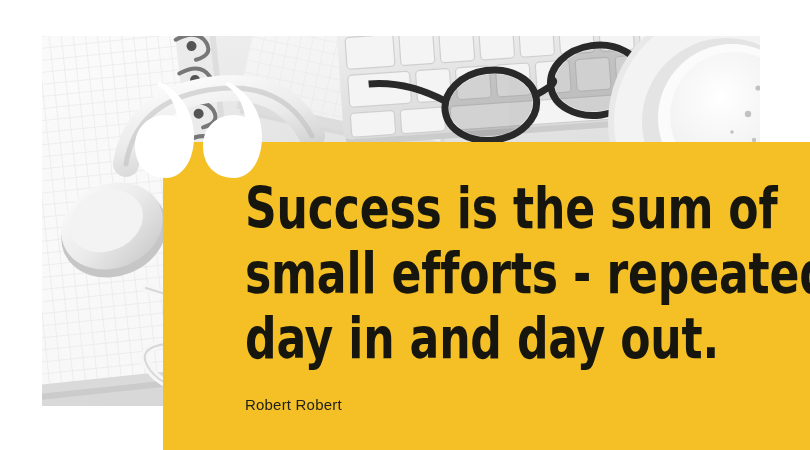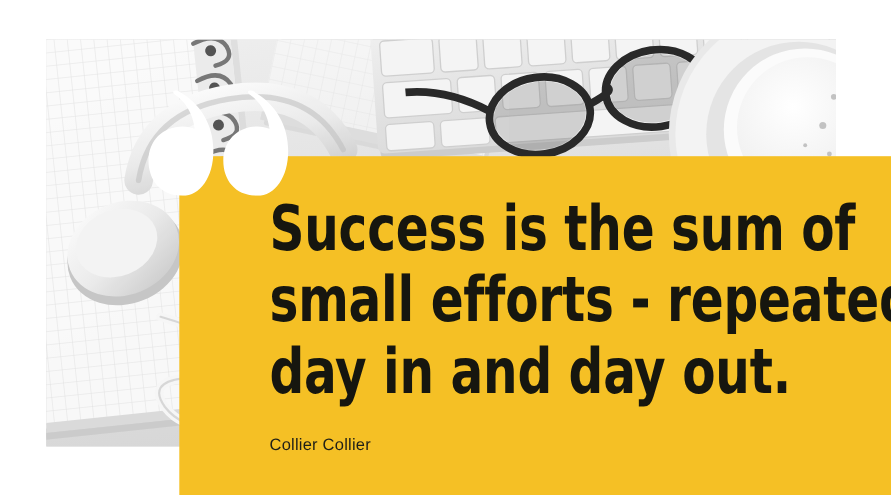--- a/index.html
+++ b/index.html
@@ -325,15 +325,15 @@
       </g>
     </svg>
   </div>
 
   <div class="quote-text">
     <span class="ln">Success is the sum of</span>
     <span class="ln">small efforts - repeated</span>
     <span class="ln">day in and day out.</span>
   </div>
 
-  <div class="attribution">Collier Collier</div>
+  <div class="attribution">Robert Robert</div>
 
 </div>
 
 </body></html>

